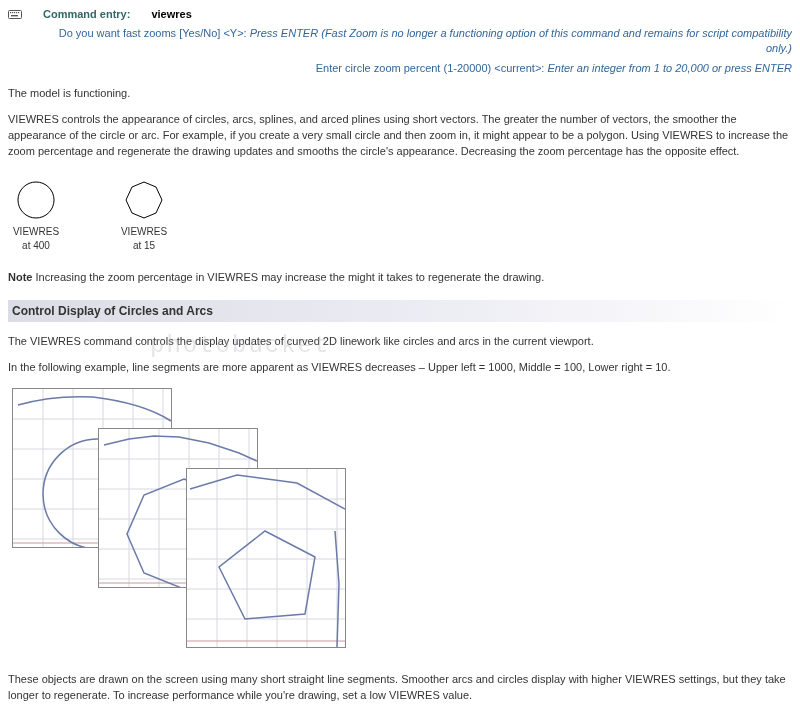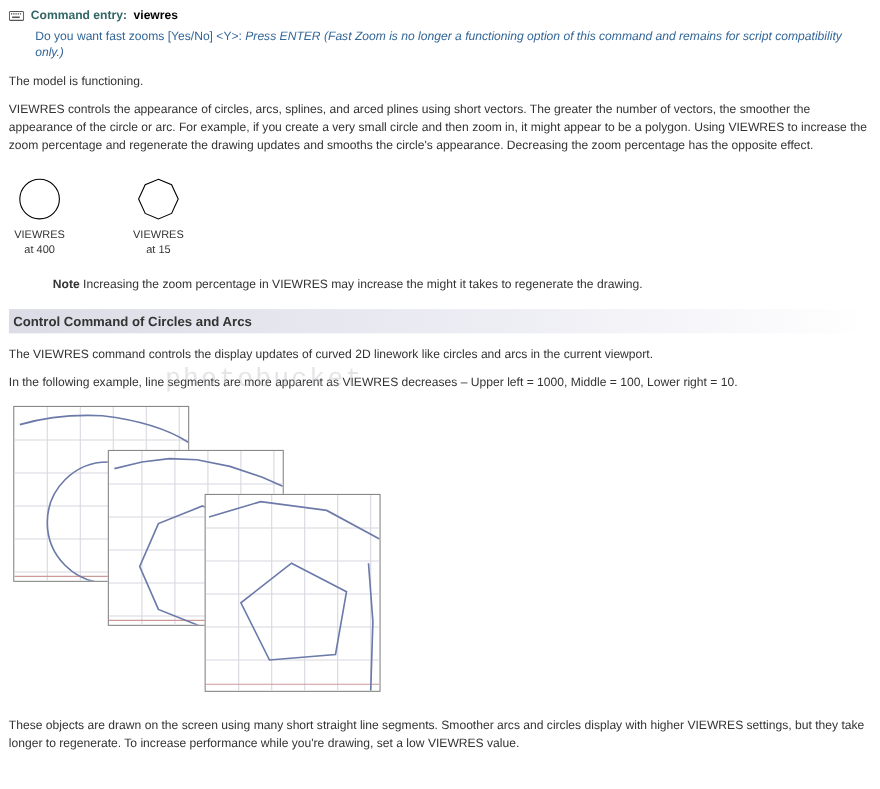--- a/index.html
+++ b/index.html
@@ -6,56 +6,56 @@
     font-family: Verdana, Arial, sans-serif;
     font-size: 11px;
     color: #333;
     margin: 8px;
     background: #fff;
     width: 784px;
   }
   .cmd-entry {
     display: flex;
     align-items: center;
-    gap: 6px;
+    gap: 21px;
     margin-bottom: 6px;
   }
   .kb-icon {
     width: 14px;
     height: 12px;
     display: inline-block;
   }
   .cmd-label {
     color: #336666;
     font-weight: bold;
   }
   .cmd-value {
     color: #000;
     font-weight: bold;
   }
   .prompt-block {
     margin-left: 24px;
     margin-bottom: 10px;
+    text-align: right;
   }
   .prompt-line {
     color: #336699;
     margin-bottom: 4px;
     line-height: 1.4;
   }
   .prompt-line .plain { color: #336699; }
   .prompt-line .italic { font-style: italic; }
   .para {
     color: #333;
     line-height: 1.45;
     margin-bottom: 10px;
   }
   .note-label {
     font-weight: bold;
     color: #333;
-    margin-left: 40px;
   }
   .viewres-row {
     display: flex;
     gap: 60px;
     margin: 18px 0 18px 4px;
   }
   .viewres-item {
     text-align: center;
   }
   .viewres-caption {
@@ -115,20 +115,24 @@
   <span class="cmd-label">Command entry:</span>
   <span class="cmd-value">viewres</span>
 </div>
 
 <div class="prompt-block">
   <div class="prompt-line">
     <span class="plain">Do you want fast zooms [Yes/No] &lt;Y&gt;:</span>
     <span class="italic">Press ENTER</span>
     <span class="italic">(Fast Zoom is no longer a functioning option of this command and remains for script compatibility only.)</span>
   </div>
+  <div class="prompt-line">
+    <span class="plain">Enter circle zoom percent (1-20000) &lt;current&gt;:</span>
+    <span class="italic">Enter an integer from 1 to 20,000 or press ENTER</span>
+  </div>
 </div>
 
 <div class="para">The model is functioning.</div>
 <div class="para">VIEWRES controls the appearance of circles, arcs, splines, and arced plines using short vectors. The greater the number of vectors, the smoother the appearance of the circle or arc. For example, if you create a very small circle and then zoom in, it might appear to be a polygon. Using VIEWRES to increase the zoom percentage and regenerate the drawing updates and smooths the circle's appearance. Decreasing the zoom percentage has the opposite effect.</div>
 
 <div class="viewres-row">
   <div class="viewres-item">
     <svg width="48" height="44" viewBox="0 0 48 44">
       <circle cx="24" cy="22" r="18" fill="none" stroke="#000" stroke-width="1"></circle>
     </svg>
@@ -142,21 +146,21 @@
     <div class="viewres-caption">VIEWRES</div>
     <div class="viewres-caption">at 15</div>
   </div>
 </div>
 
 <div class="para">
   <span class="note-label">Note</span>
   <span>Increasing the zoom percentage in VIEWRES may increase the might it takes to regenerate the drawing.</span>
 </div>
 
-<div class="section-head">Control Command of Circles and Arcs</div>
+<div class="section-head">Control Display of Circles and Arcs</div>
 
 <div class="para">The VIEWRES command controls the display updates of curved 2D linework like circles and arcs in the current viewport.</div>
 <div class="para">In the following example, line segments are more apparent as VIEWRES decreases – Upper left = 1000, Middle = 100, Lower right = 10.</div>
 
 <div class="overlay-wrap">
 
   <div class="viewport" style="left:4px; top:0; width:158px; height:158px;">
     <svg width="158" height="158" viewBox="0 0 158 158">
       <g stroke="#d8d8e0" stroke-width="1">
         <line x1="0" y1="30" x2="158" y2="30"></line>

